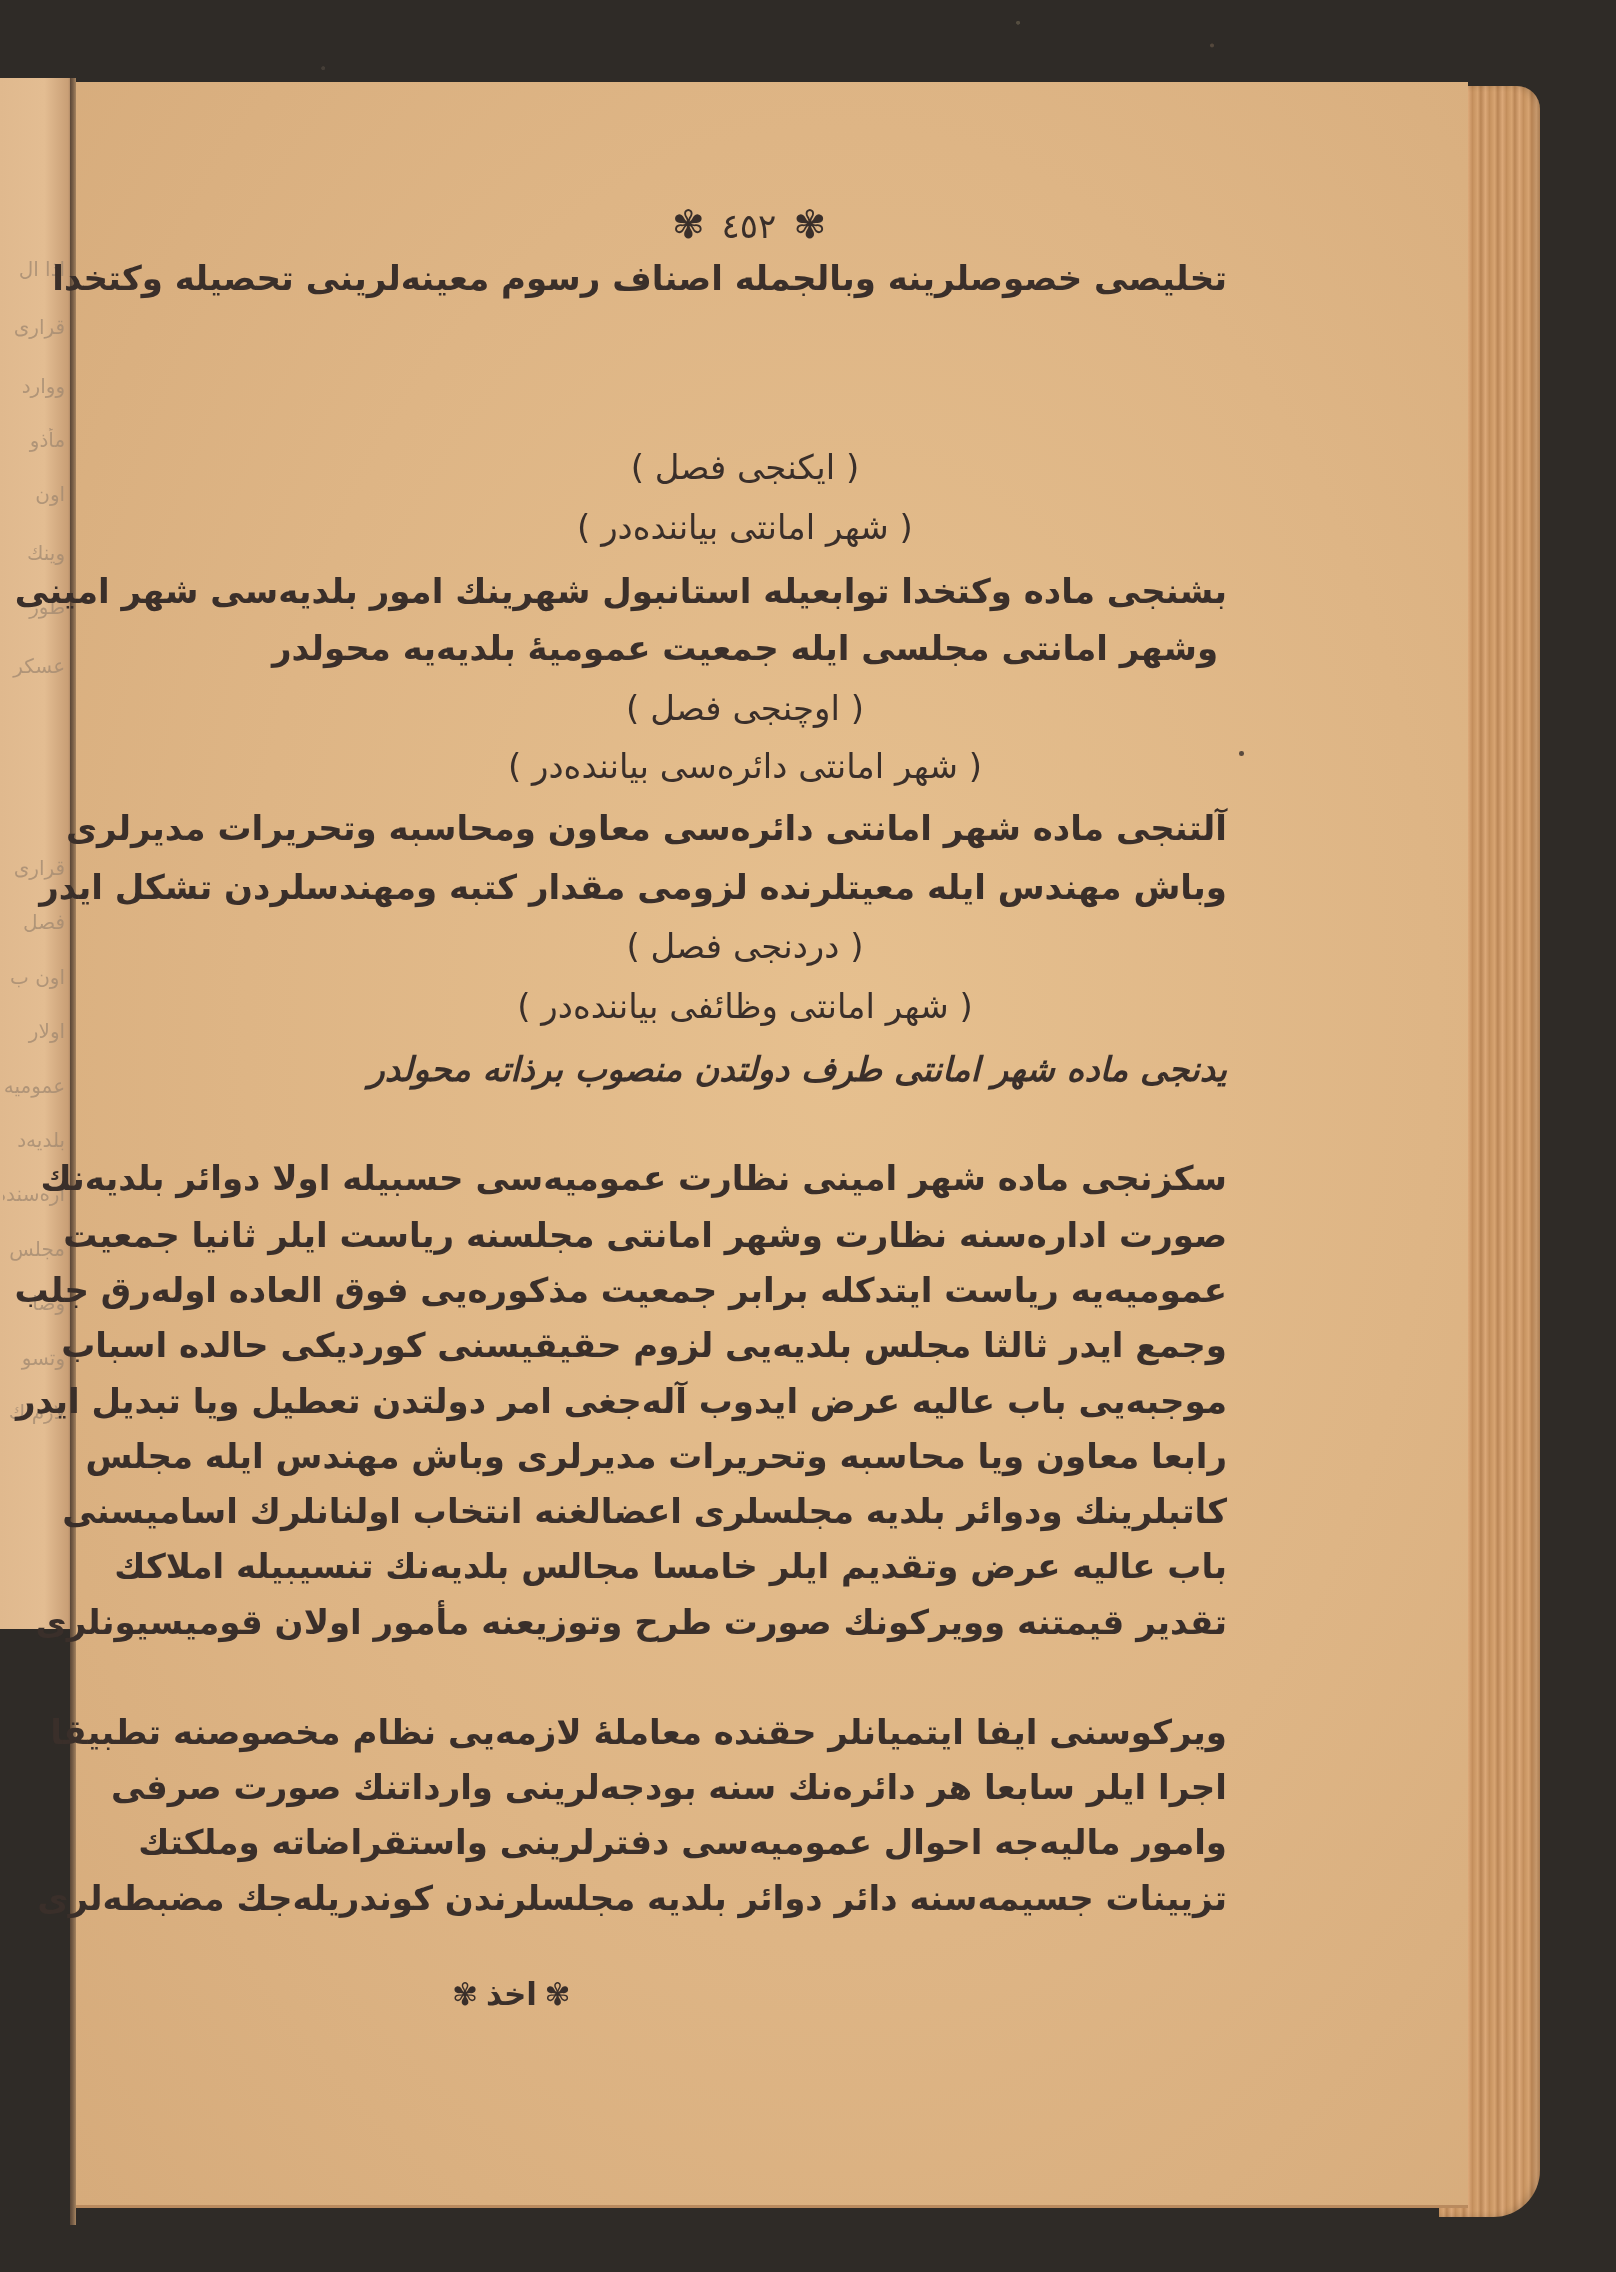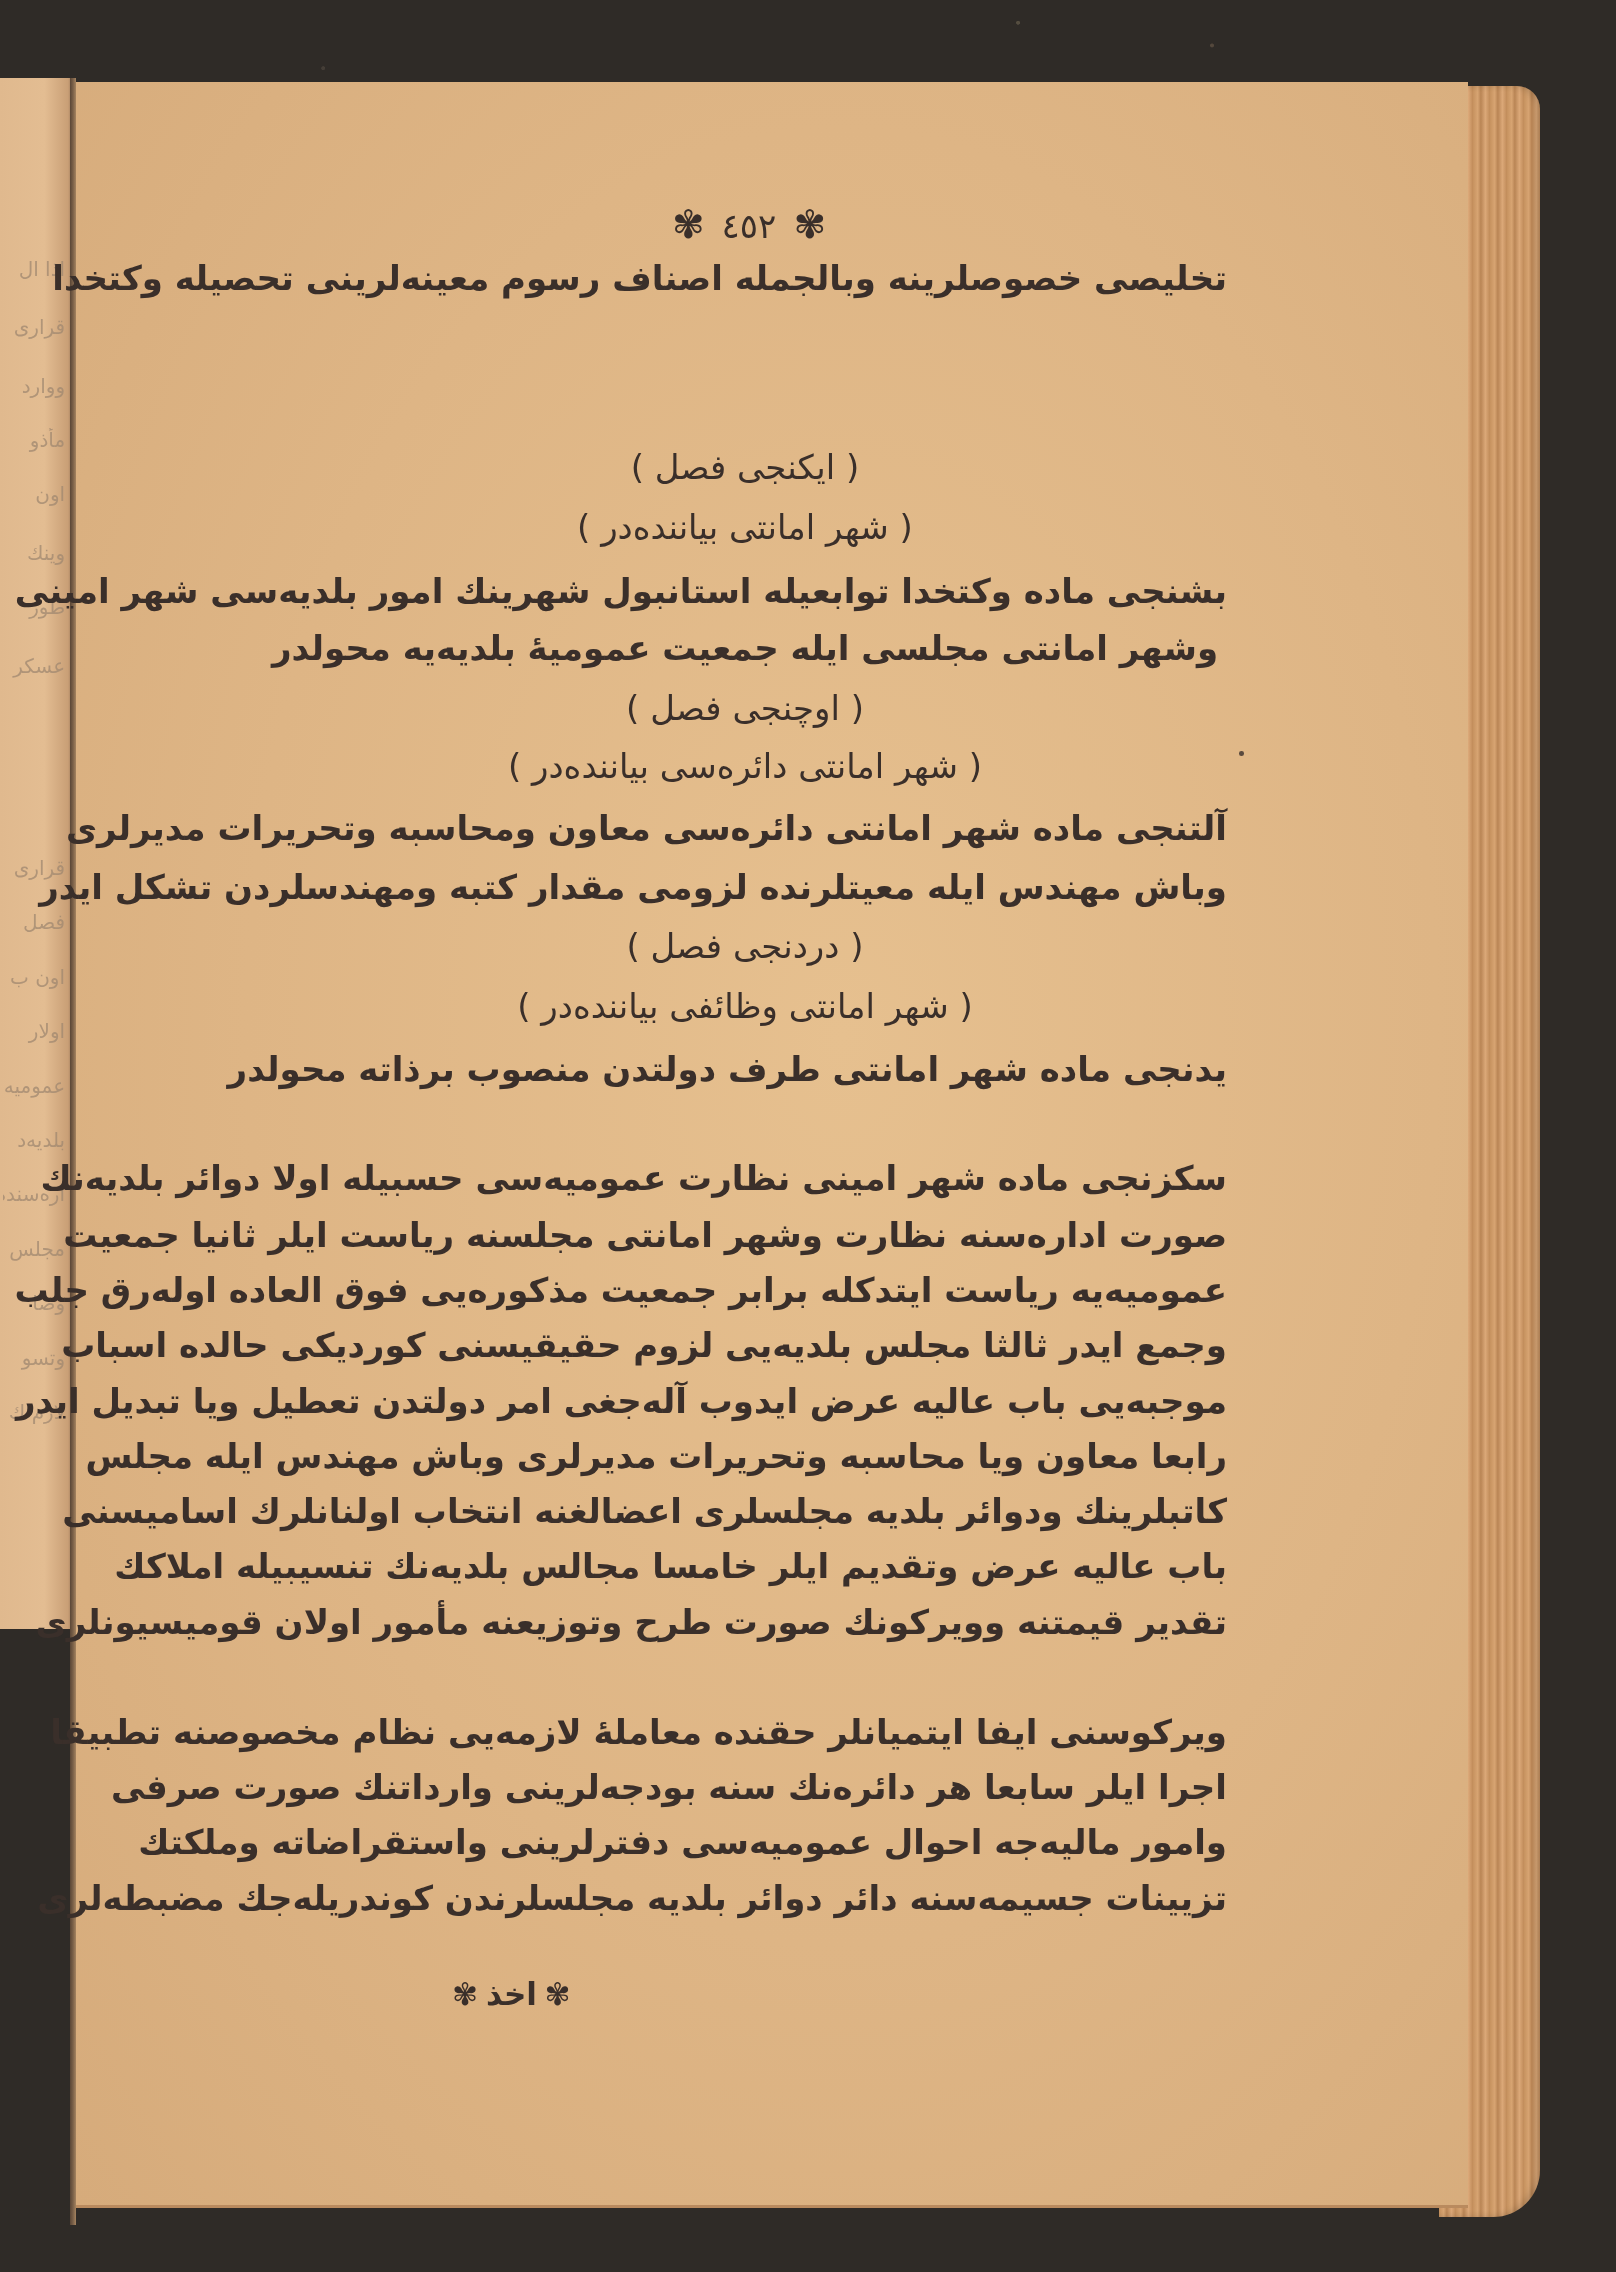--- a/index.html
+++ b/index.html
@@ -56,21 +56,21 @@
     direction:rtl;
   }
   .orn { display:inline-block; font-size:39px; margin:0 17px; color:#3a2f2a; }
   .line {
     position:absolute; left:0; width:964px; direction:rtl;
     font-family:"DejaVu Sans", sans-serif; font-size:34px; line-height:47px;
     white-space:nowrap; text-align:justify; text-align-last:justify;
     font-weight:bold; letter-spacing:0.4px;
   }
   .line.centered { text-align:center; text-align-last:center; }
-  .line.indent-end { text-align:right; text-align-last:right; }
+  .line.indent-end { text-align:right; text-align-last:right;font-style:italic; }
   .heading { font-size:34px; font-weight:normal; }
   .catch {
     position:absolute; top:1863px; left:132px; width:233px; text-align:center;
     direction:rtl; font-family:"DejaVu Sans", sans-serif; font-size:31px; font-weight:bold;
   }
   .dot { position:absolute; width:4.7px; height:4.7px; border-radius:50%; background:#5a4a3e; }
 </style>
 </head>
 <body>
 

